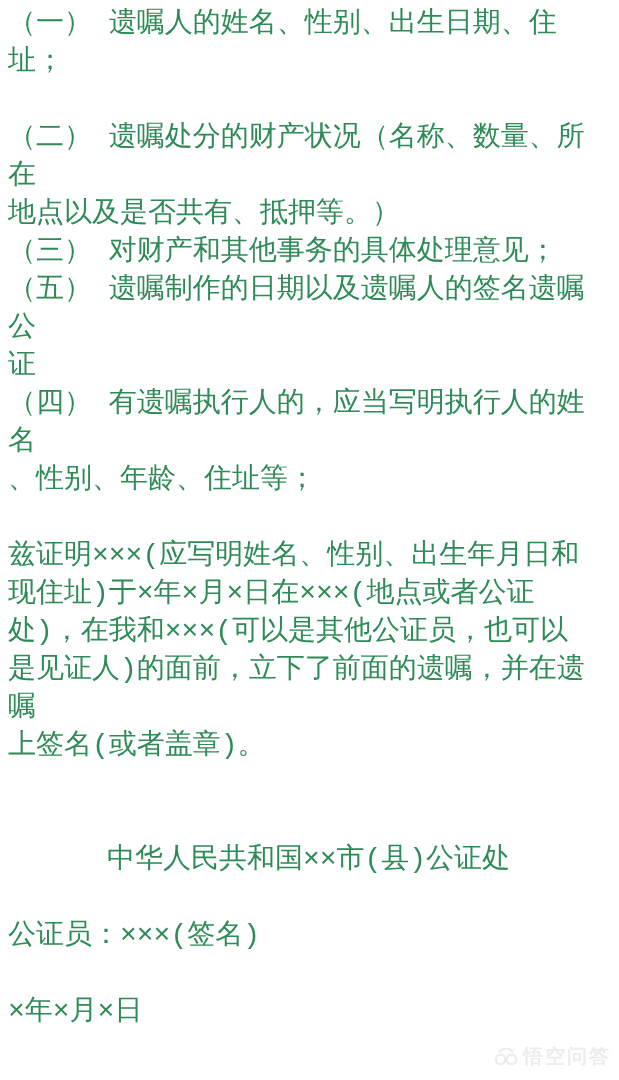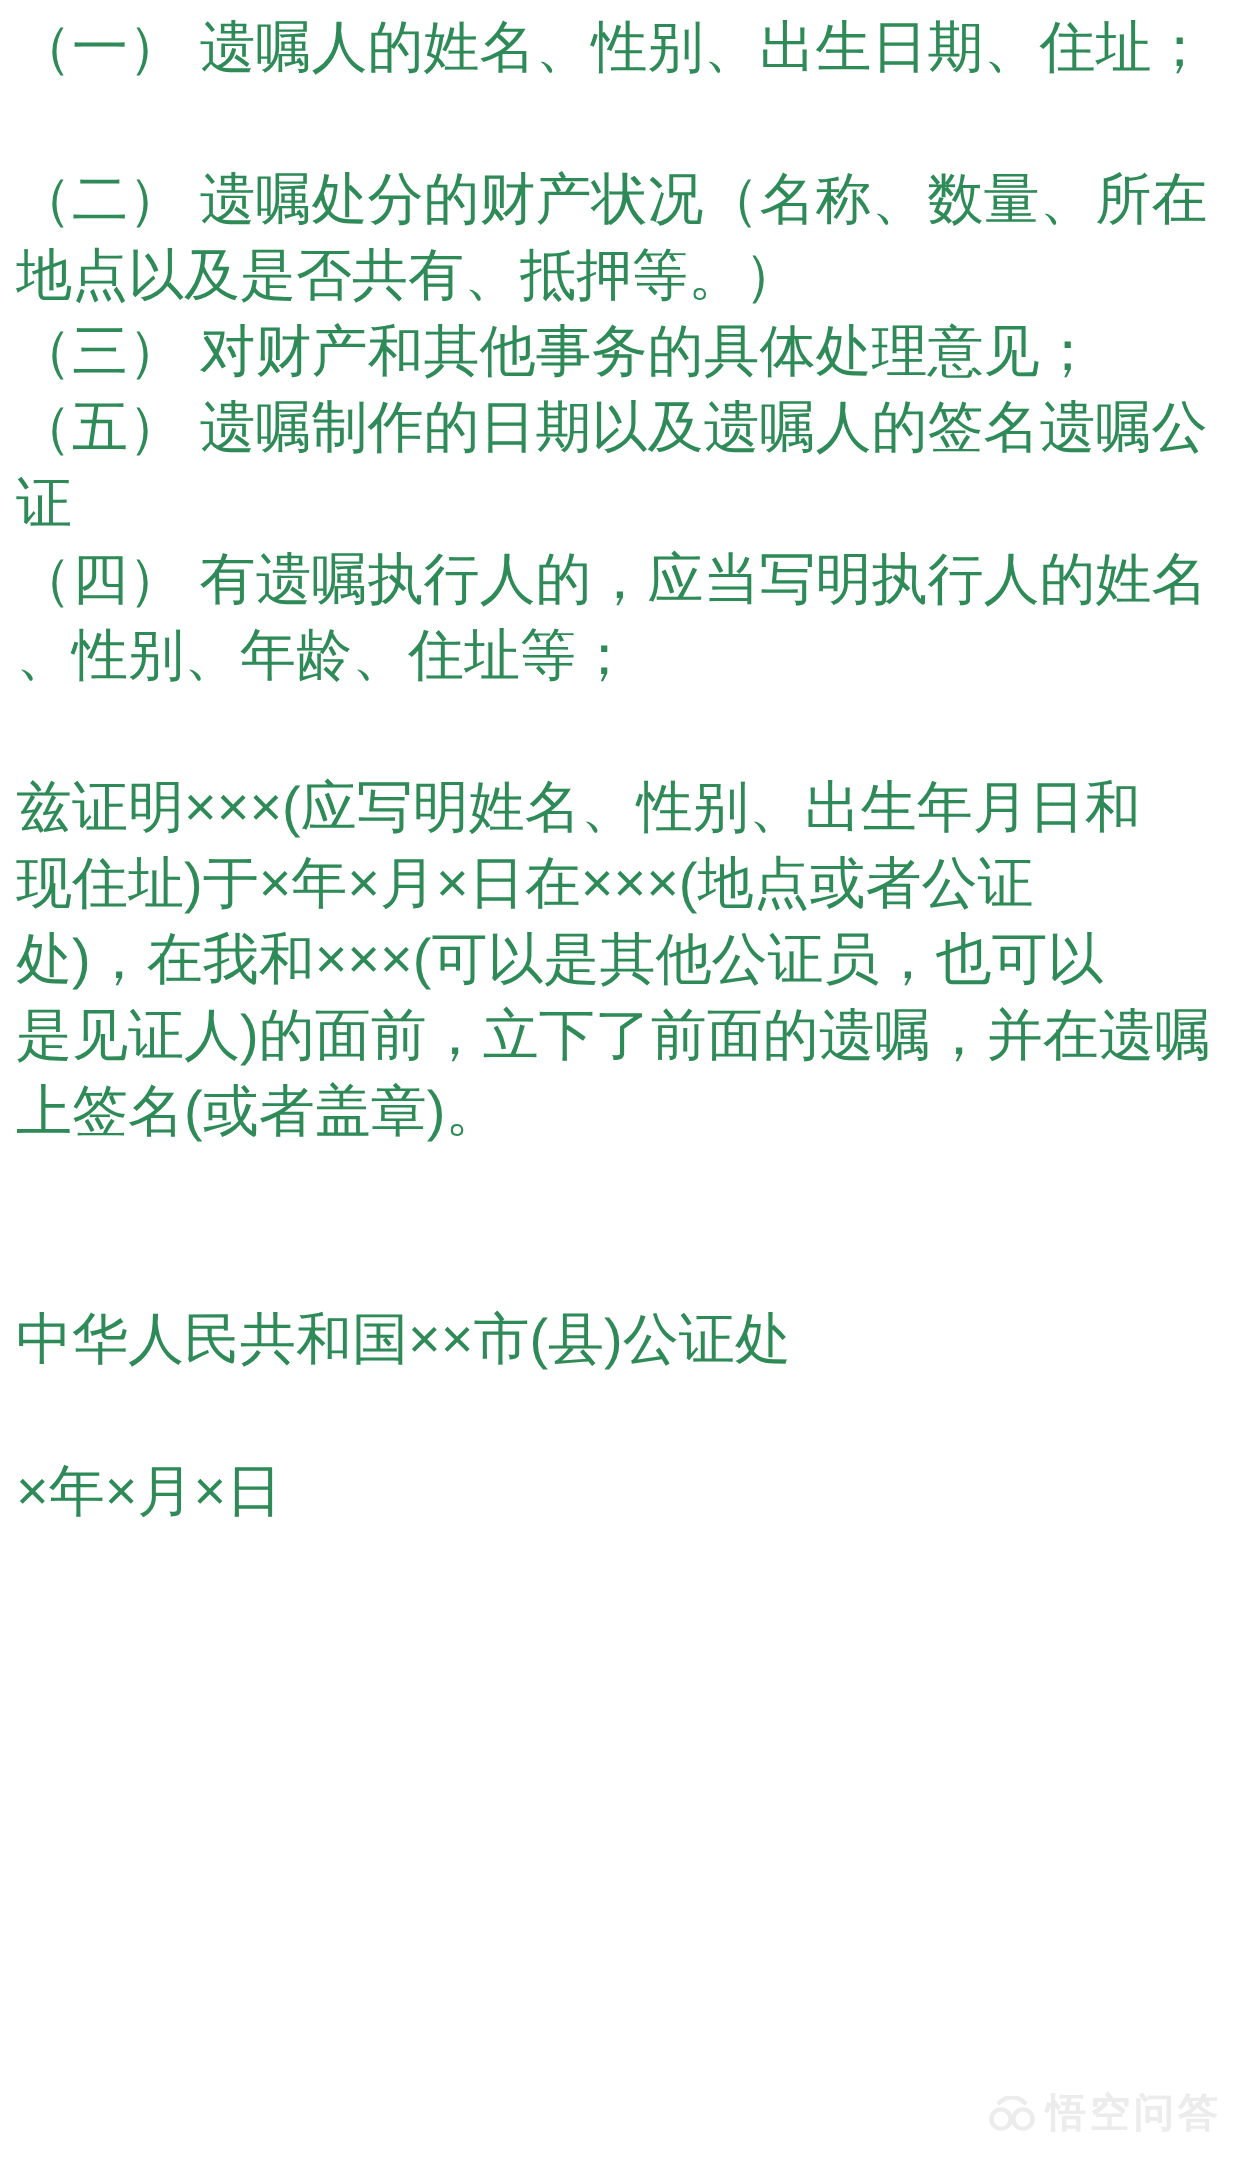--- a/index.html
+++ b/index.html
@@ -23,23 +23,24 @@
     width: 619px;
     padding: 5px 10px 0 8px;
     color: var(--text-color);
   }
   .doc p {
     margin: 0;
     font-size: 28px;
     line-height: 38px;
     white-space: pre-line;
     word-break: break-all;
+    font-family: Liberation Mono, monospace;
   }
   .gap1 { margin-top: 38px !important; }
-  .gap2 { margin-top: 76px !important; }
+  .gap2 { margin-top: 76px !important; text-align: center; }
   .watermark {
     position: absolute;
     right: 8px;
     bottom: 10px;
     display: flex;
     align-items: center;
     gap: 5px;
     color: var(--watermark-color);
     font-size: 20px;
     font-weight: bold;
@@ -59,20 +60,21 @@
   <p>（五） 遗嘱制作的日期以及遗嘱人的签名遗嘱公
 证</p>
   <p>（四） 有遗嘱执行人的，应当写明执行人的姓名
 、性别、年龄、住址等；</p>
   <p class="gap1">兹证明×××(应写明姓名、性别、出生年月日和
 现住址)于×年×月×日在×××(地点或者公证
 处)，在我和×××(可以是其他公证员，也可以
 是见证人)的面前，立下了前面的遗嘱，并在遗嘱
 上签名(或者盖章)。</p>
   <p class="gap2">中华人民共和国××市(县)公证处</p>
+  <p class="gap1">公证员：×××(签名)</p>
   <p class="gap1">×年×月×日</p>
 </div>
 
 <div class="watermark">
   <span>
     <svg width="24" height="18" viewBox="0 0 24 18">
       <path d="M5 4 Q12 -3 19 4" fill="none" stroke="currentColor" stroke-width="2.2"></path>
       <circle cx="6.5" cy="11.5" r="4.8" fill="none" stroke="currentColor" stroke-width="2.2"></circle>
       <circle cx="17.5" cy="11.5" r="4.8" fill="none" stroke="currentColor" stroke-width="2.2"></circle>
     </svg>

